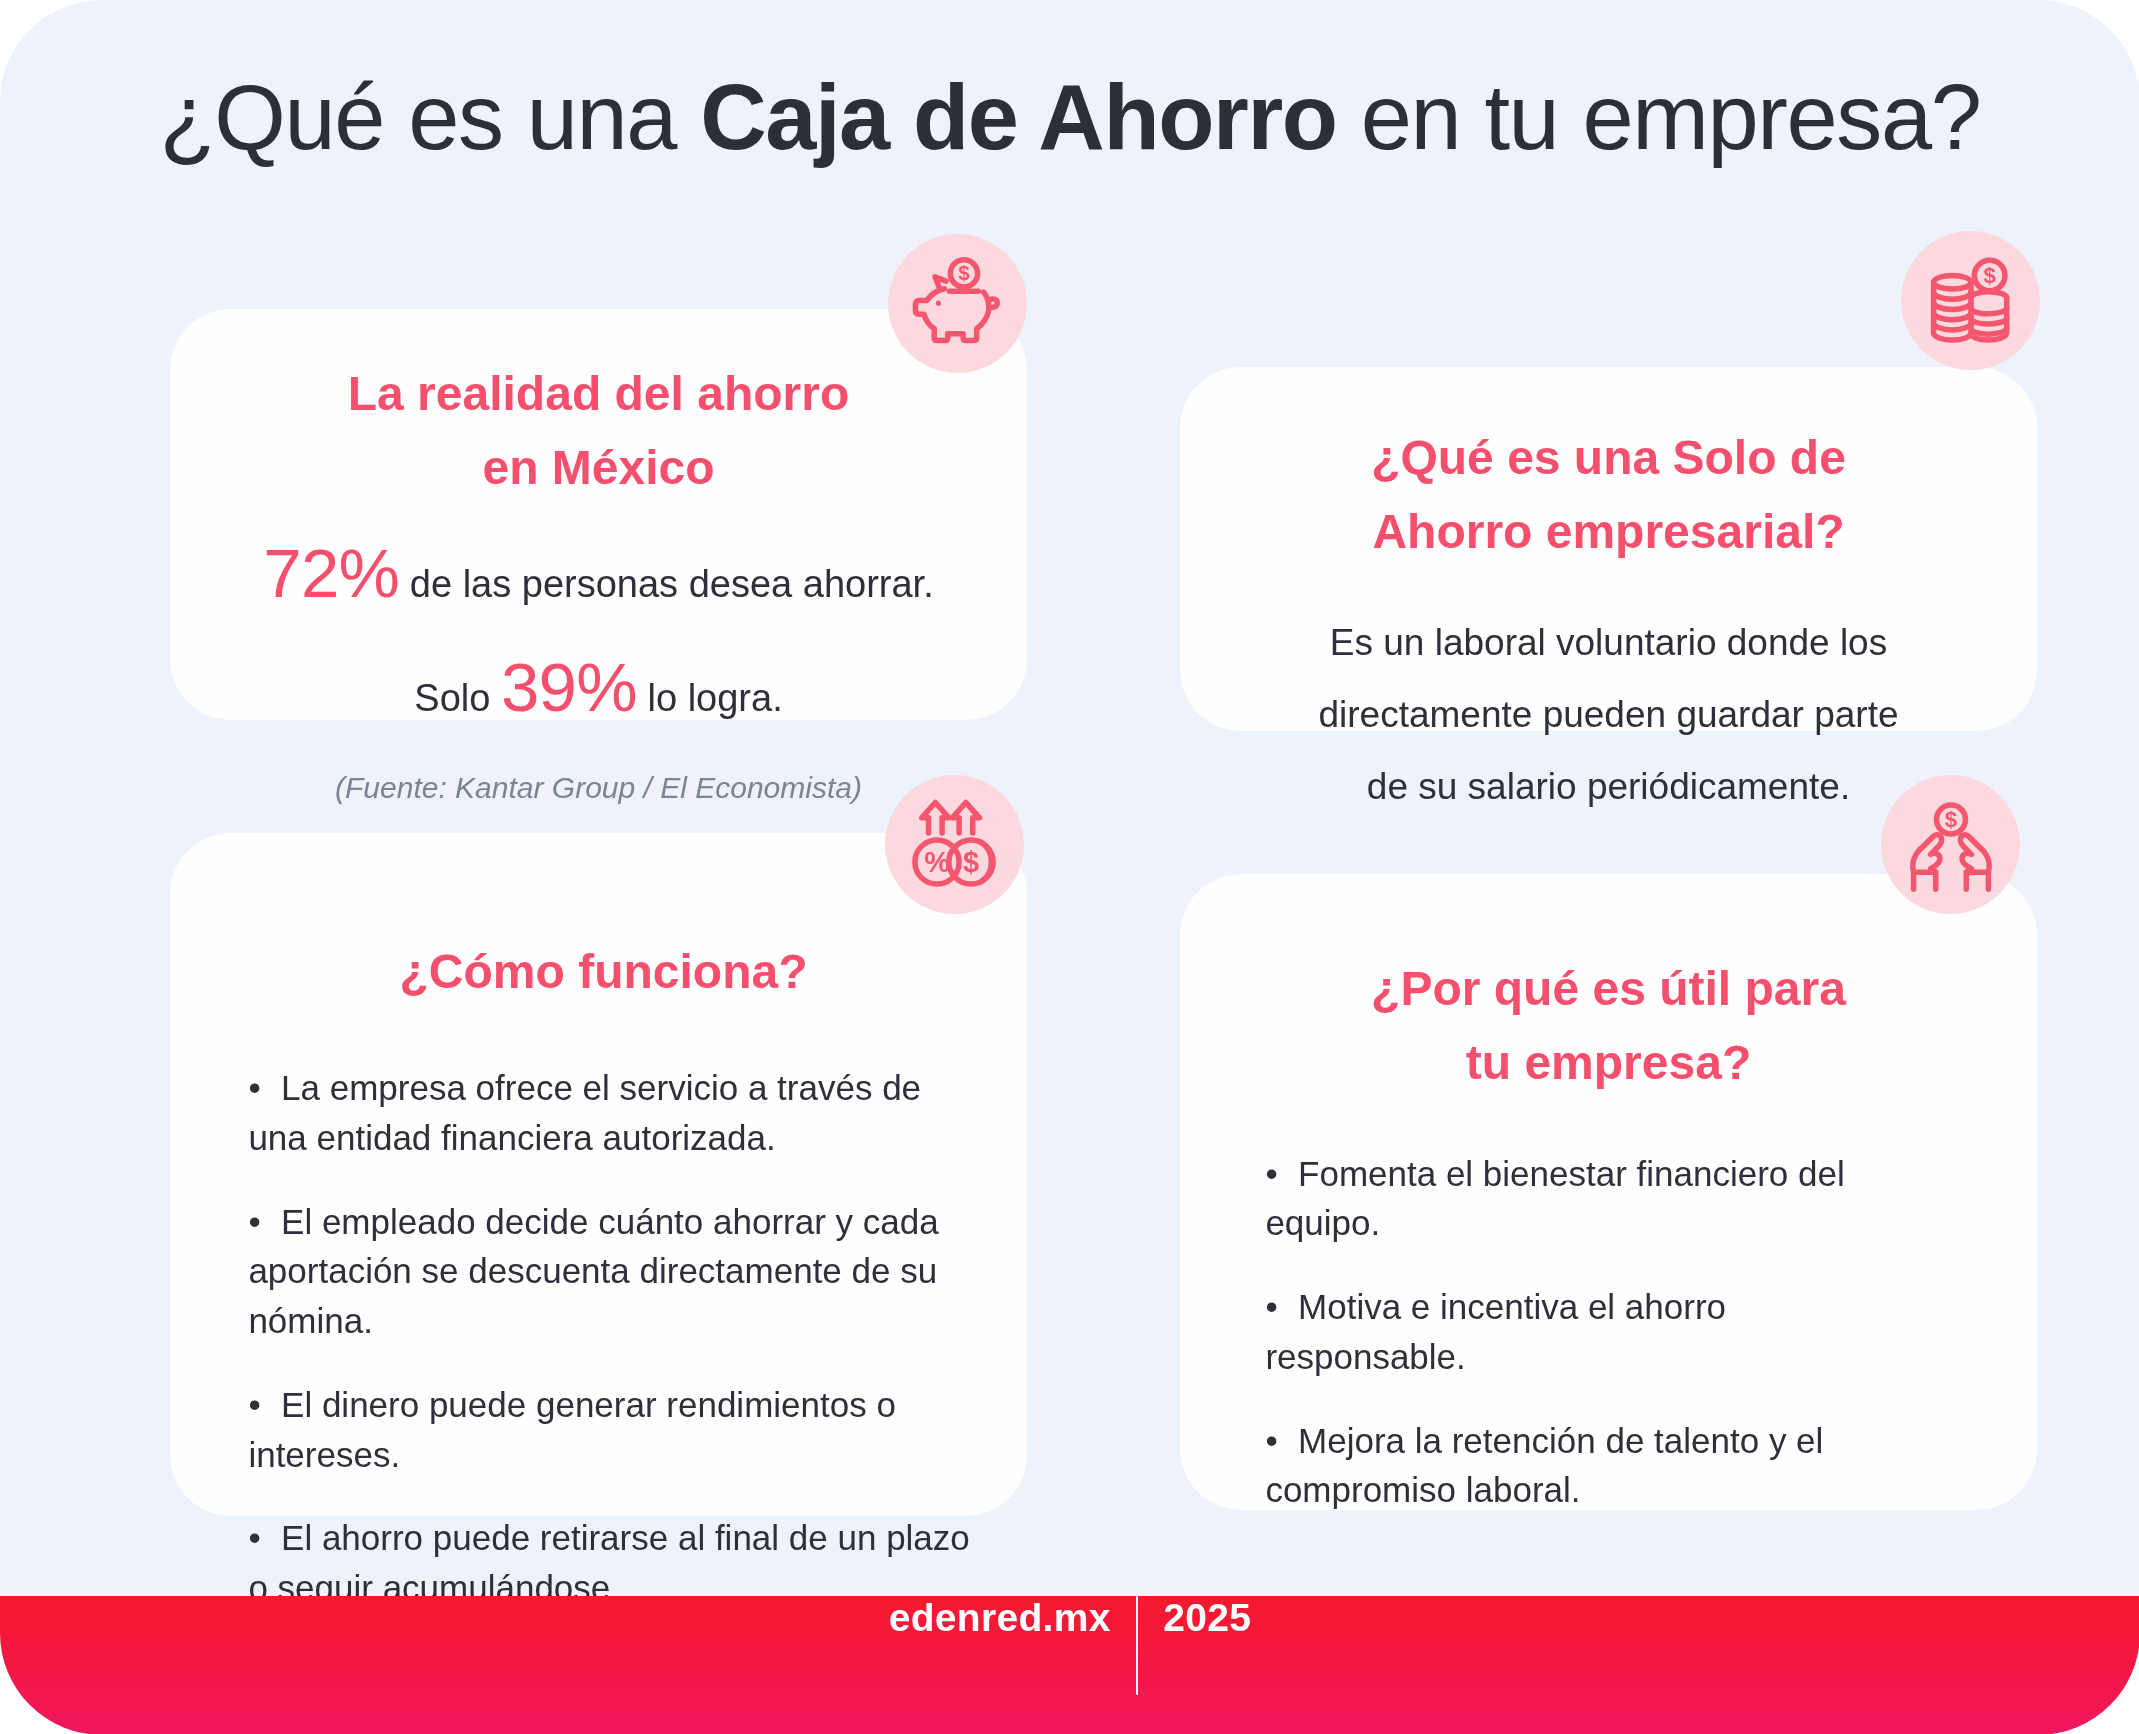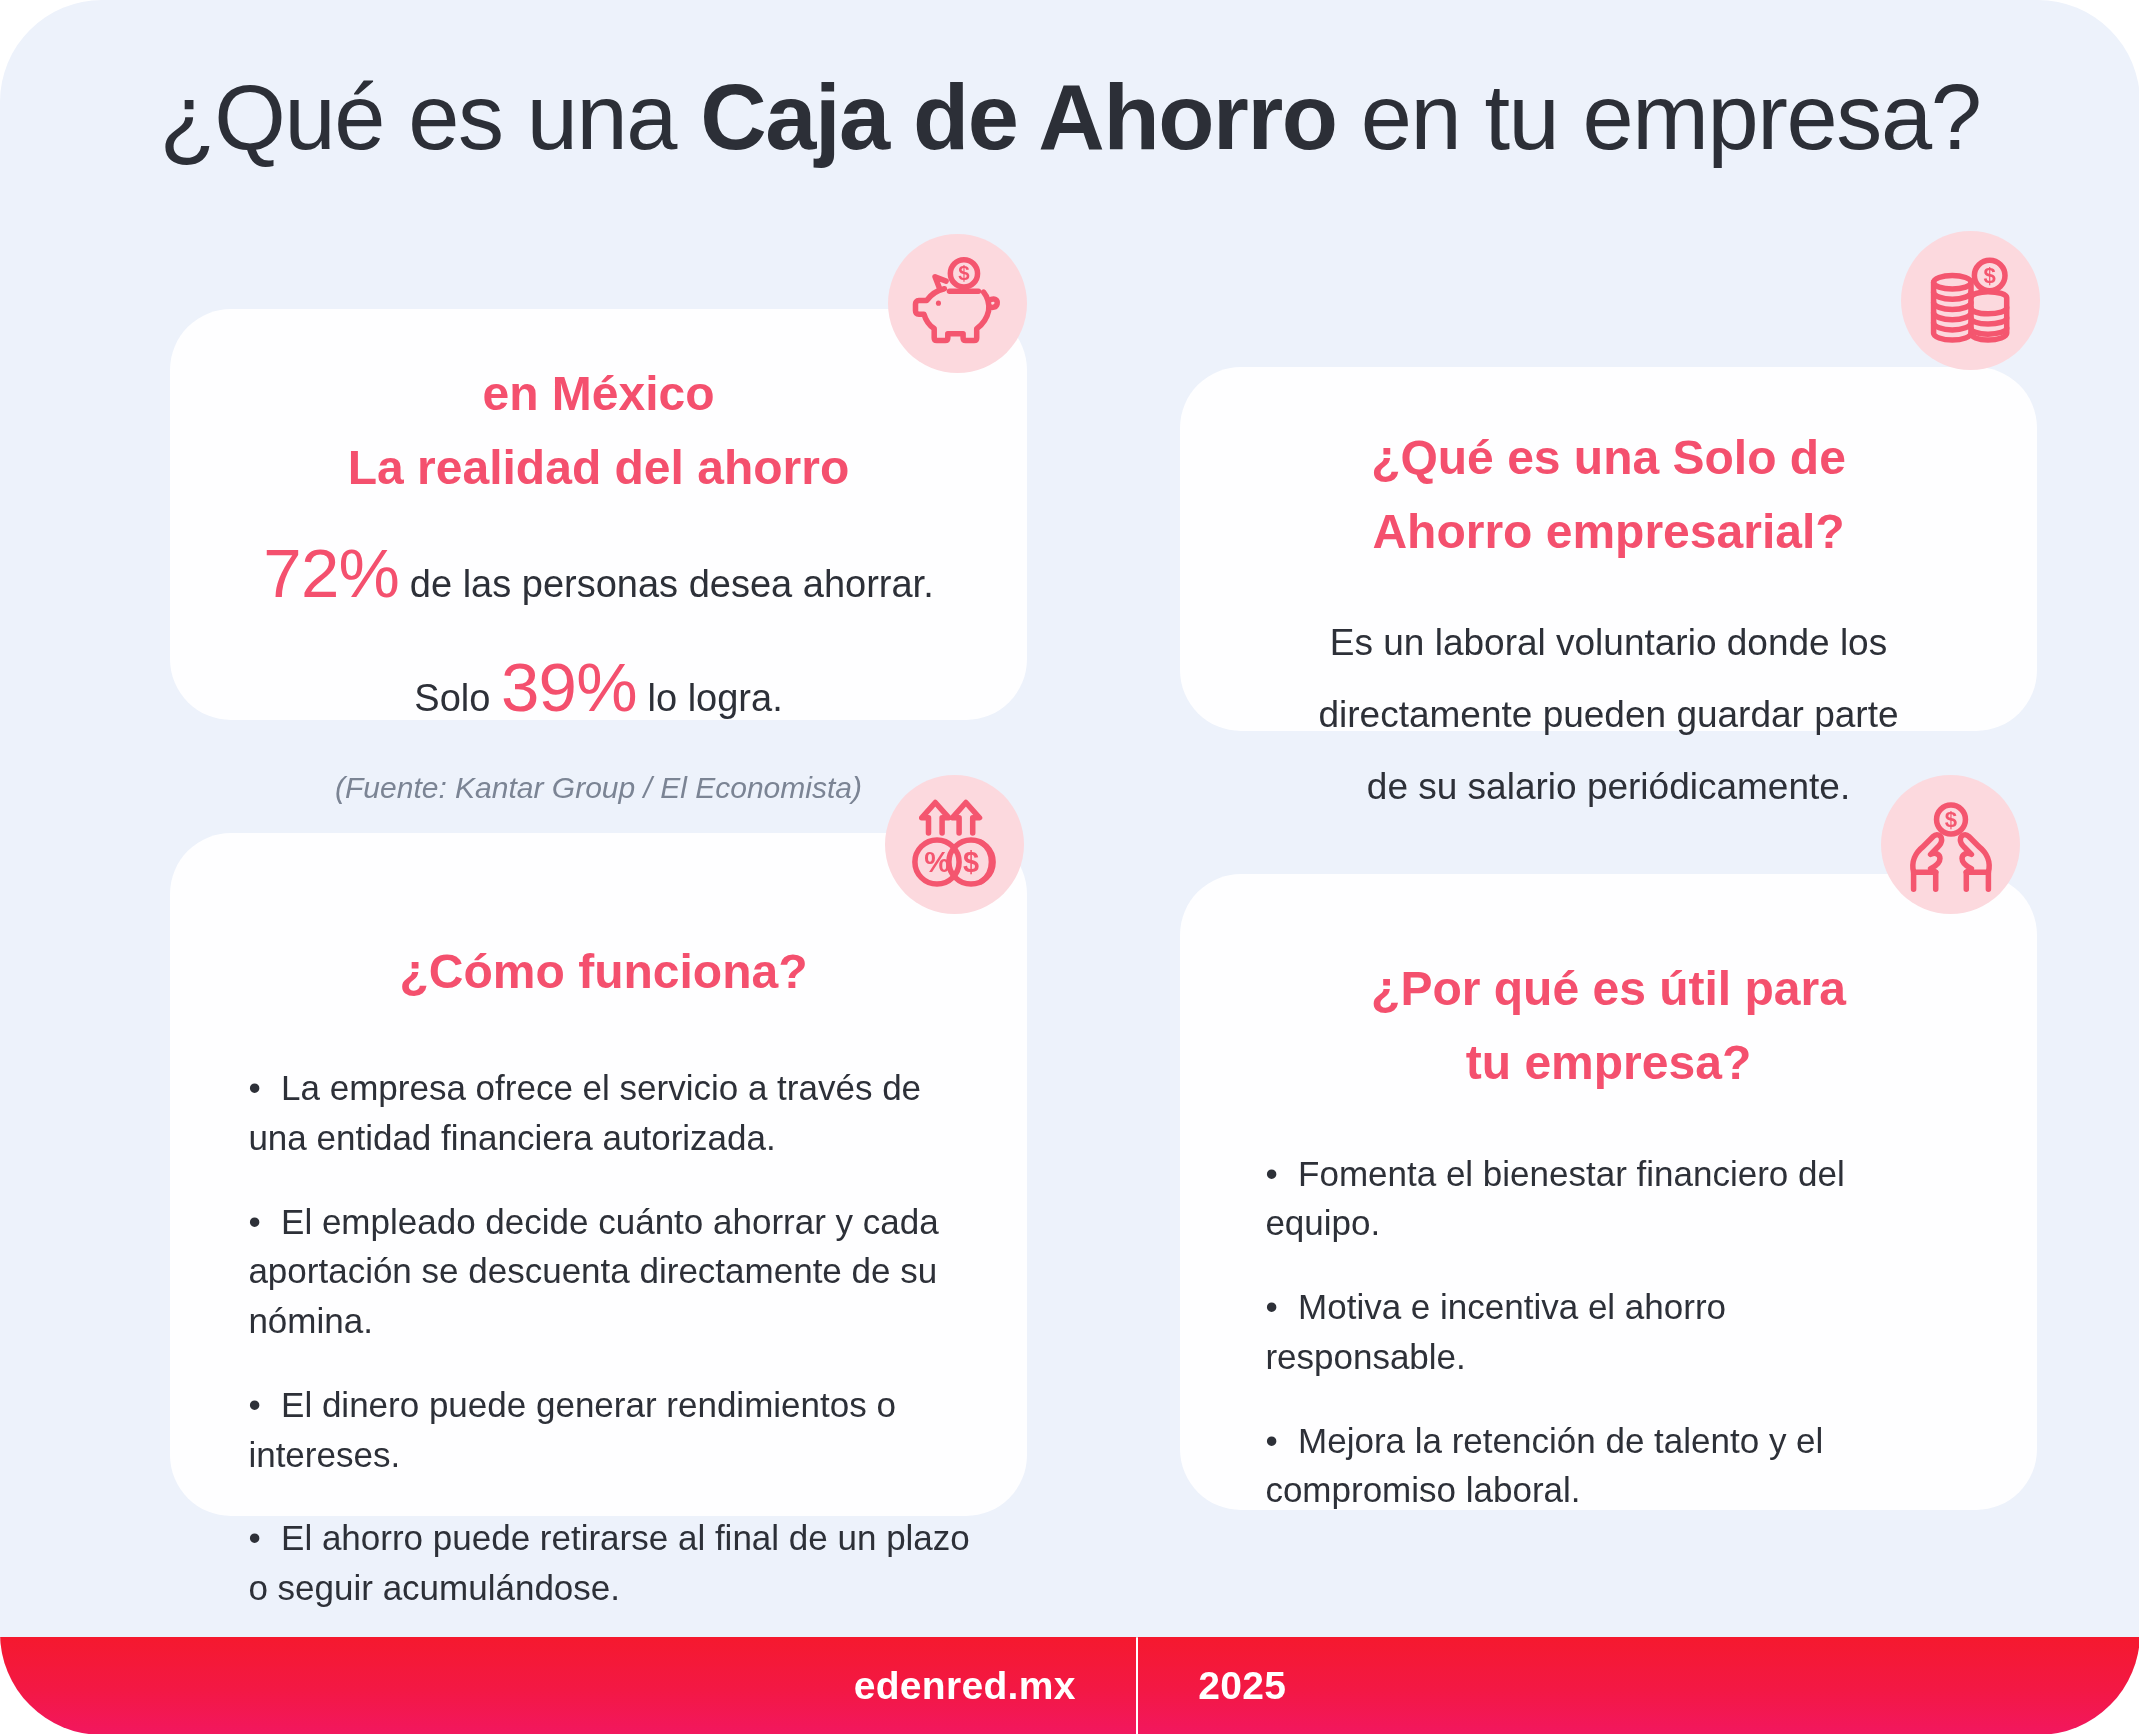--- a/index.html
+++ b/index.html
@@ -100,24 +100,24 @@
     margin-bottom:34px;
     max-width:741px;
   }
   .card4 .bullets li{max-width:663px;}
   .bullets li::before{
     content:"\2022";
     margin-right:20.4px;
     color:#2D3038;
   }
   .footer{
-    position:absolute;left:0;right:0;bottom:0;height:98px;
+    position:absolute;left:0;right:0;bottom:0;height:139px;
     background:linear-gradient(180deg,#F5192E 0%,#F31845 55%,#F2175F 100%);
-    display:flex;align-items:center;justify-content:center;
-    gap:60px;
+    display:flex;justify-content:center;
+    gap:25px;
   }
   .footer .site,.footer .year{
     color:#ffffff;
     font-size:39px;
     font-weight:700;
     letter-spacing:0.3px;
   }
   .footer .divider{
     width:2.7px;height:99px;
     background:#ffffff;
@@ -141,22 +141,22 @@
             <circle class="ic" cx="67" cy="24" r="16"></circle>
             <text class="ic-txt" x="67" y="32" font-size="24" text-anchor="middle">$</text>
             <line class="ic" x1="50" y1="45" x2="84" y2="45"></line>
             <path class="ic" d="M44,42 C35,44 28,49 23,56 L14,56 C11,56 10,58 10,60 L10,68 C10,70 11,72 14,72 L20,72 C22,79 26,85 32,89 L32,100 C32,102 33,103 35,103 L45,103 C47,103 48,102 48,100 L48,95 L66,95 L66,100 C66,102 67,103 69,103 L79,103 C81,103 82,102 82,100 L82,89 C89,84 94,77 96,68 C97,60 95,52 90,46"></path>
             <path class="ic" d="M38,41 L33,28 L46,33"></path>
             <circle cx="37" cy="59" r="3" fill="#F4566F" stroke="none"></circle>
             <path class="ic" d="M96,56 C103,52 107,55 106,60 C105,64 100,65 97,63"></path>
           </svg>
         </div>
         <h2 class="card-heading">
+            <span>La realidad del ahorro</span>
             <span>en México</span>
-            <span>La realidad del ahorro</span>
           </h2>
         <p class="stat"><strong class="big">72%</strong><span> de las personas desea ahorrar.</span></p>
         <p class="stat stat2"><span>Solo </span><strong class="big">39%</strong><span> lo logra.</span></p>
         <p class="source">(Fuente: Kantar Group / El Economista)</p>
       </section>
 
       <section class="card card2">
         <div class="icon-circle">
           <svg viewBox="0 0 120 120">
             <ellipse class="ic" cx="38" cy="38" rx="22" ry="8"></ellipse>

